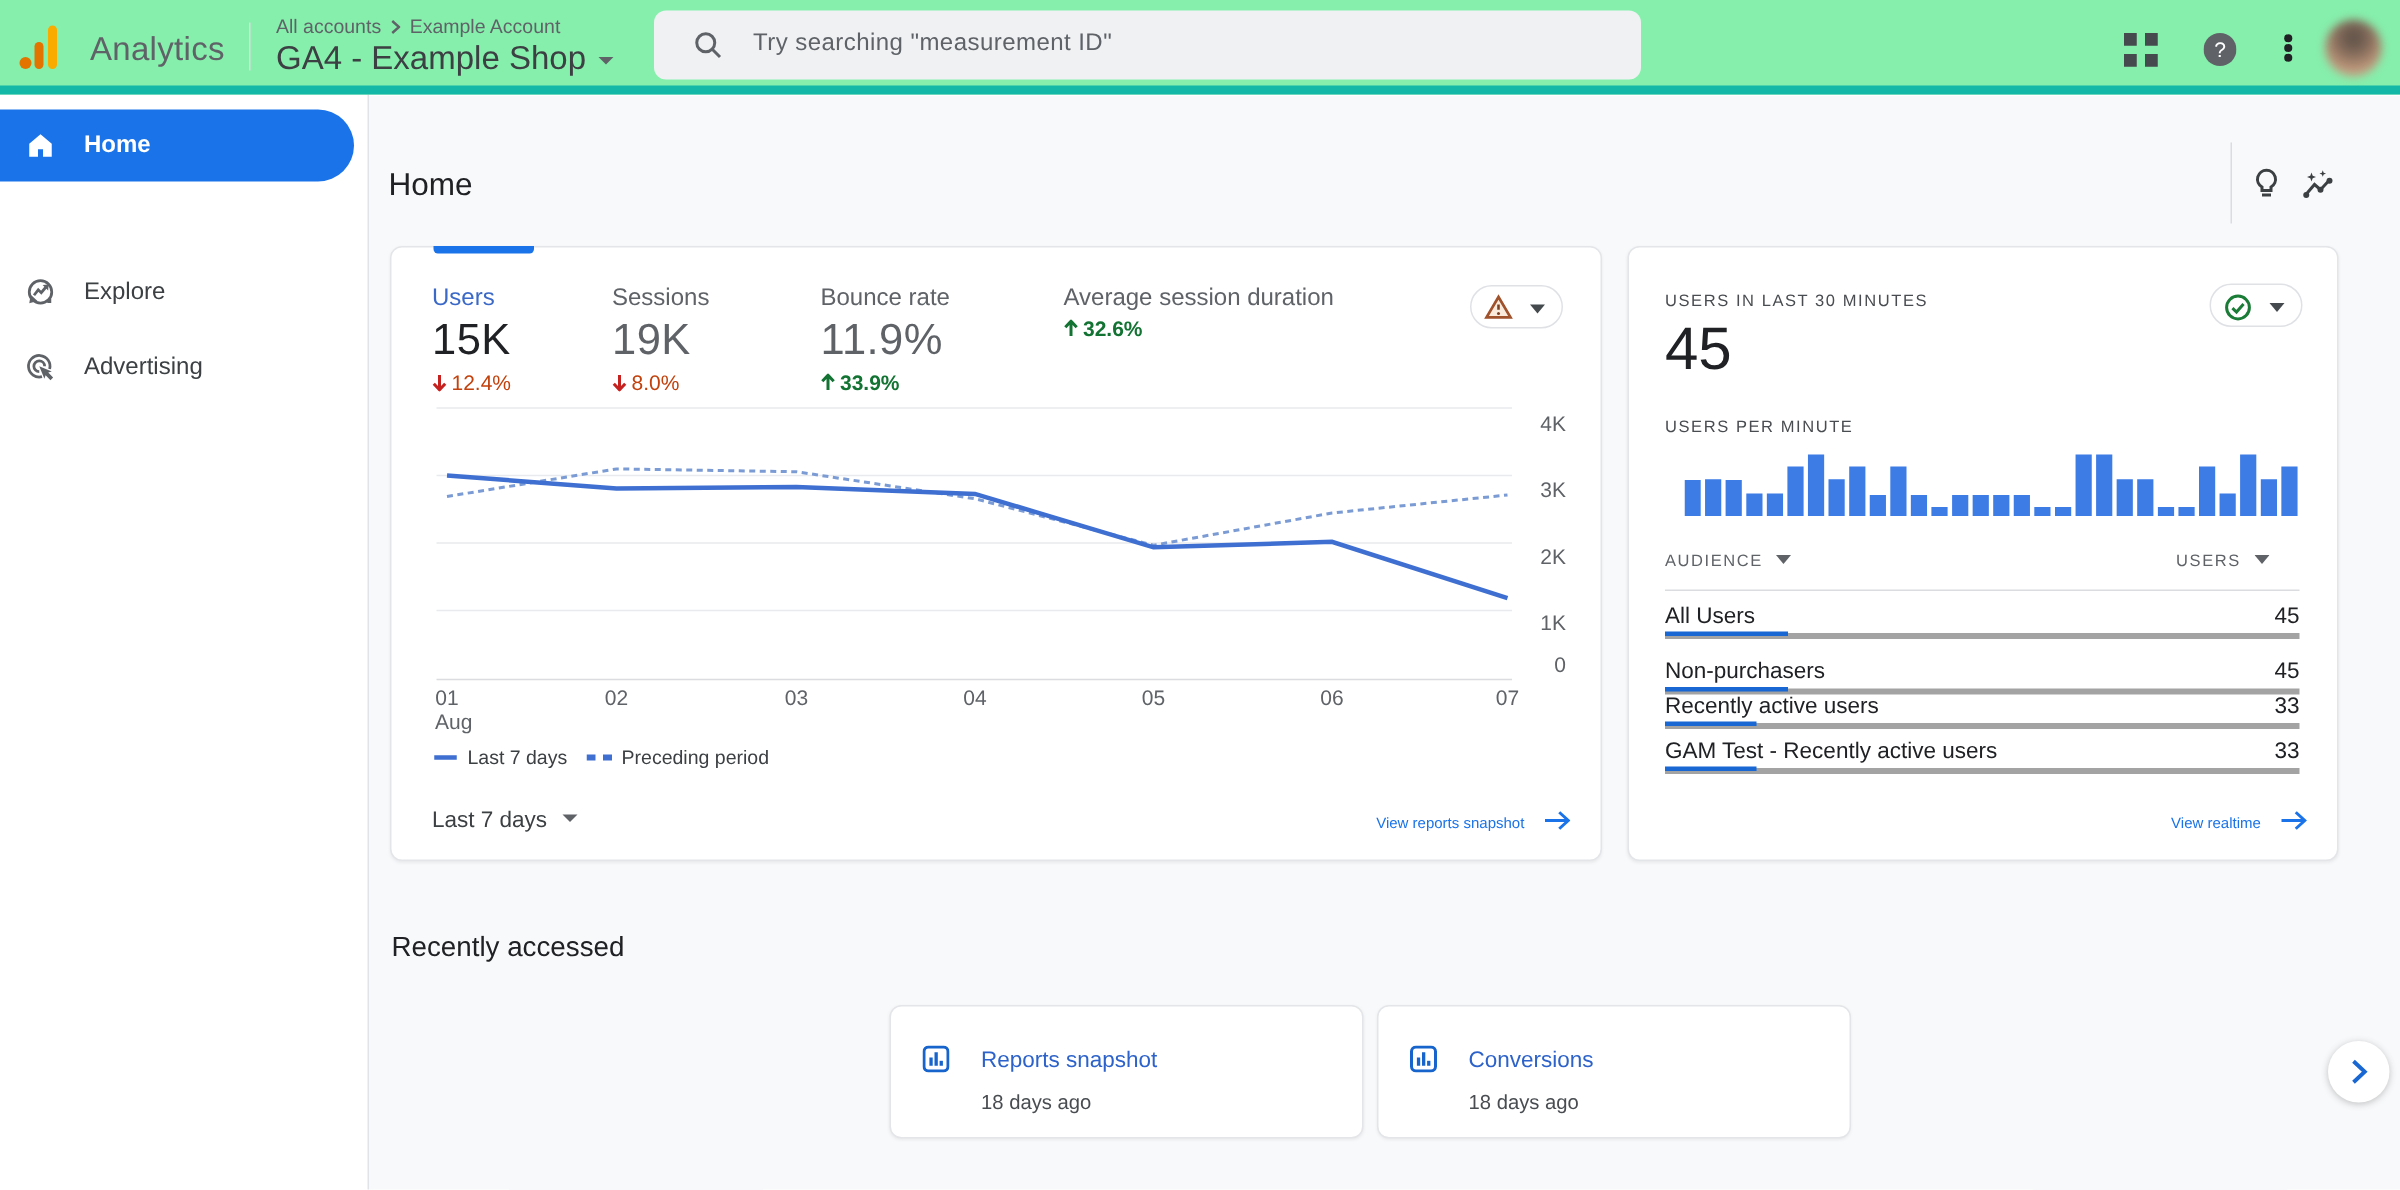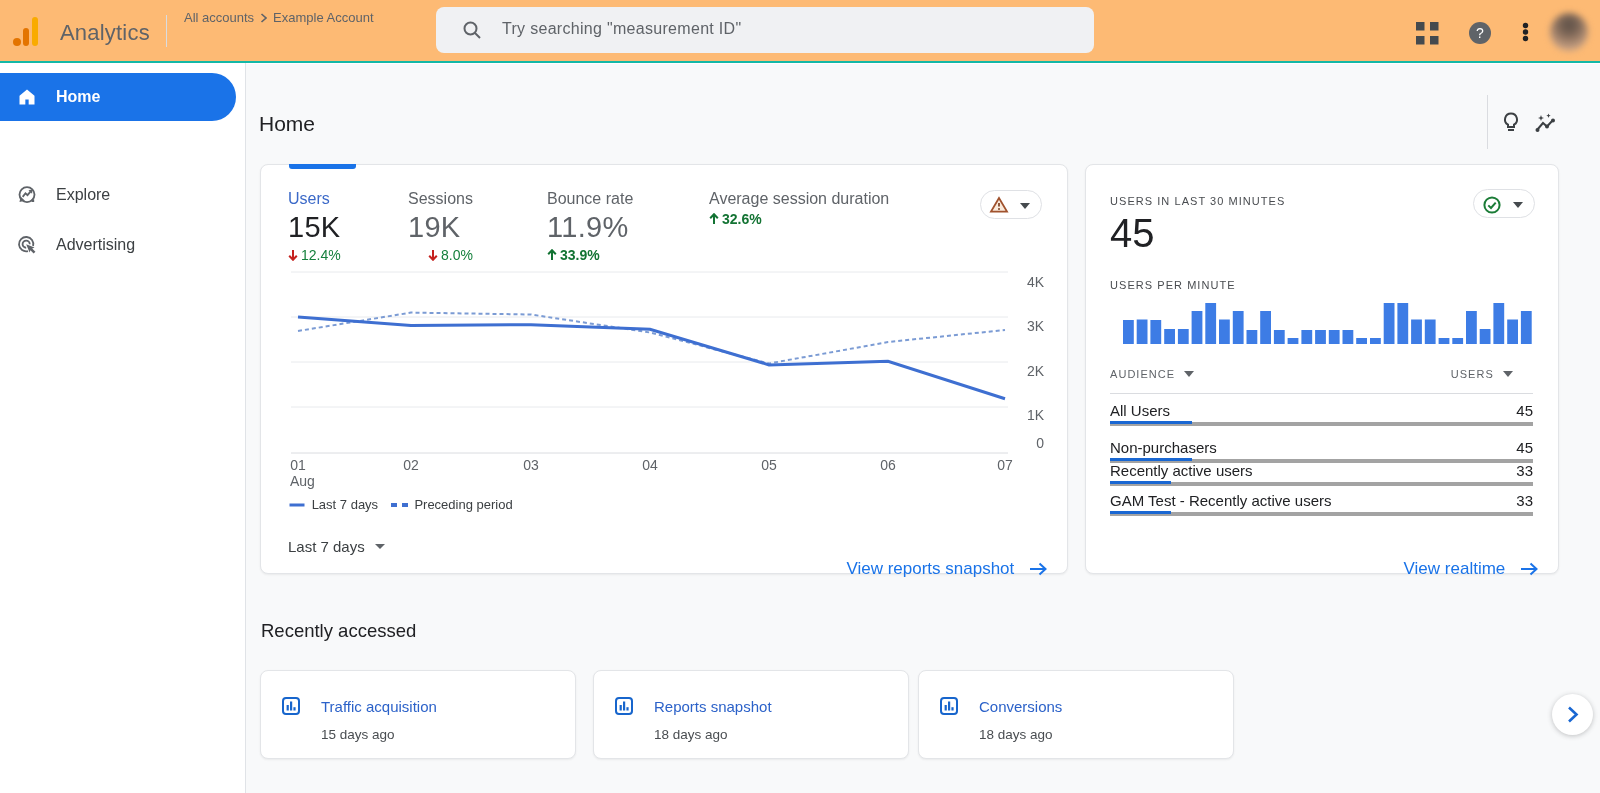--- a/index.html
+++ b/index.html
@@ -1,20 +1,20 @@
 <!DOCTYPE html>
 <html><head>
 <meta charset="utf-8">
 <style>
 * { margin:0; padding:0; box-sizing:border-box; }
 html,body { width:1600px; height:793px; overflow:hidden; font-family:"Liberation Sans", sans-serif; background:#fff; }
 .abs { position:absolute; }
 
 
-.header { position:absolute; left:0; top:0; width:1600px; height:63px; background:#fdba74; border-bottom:2px solid #14b8a6; z-index:5; }
+.header { position:absolute; left:0; top:0; width:1600px; height:63px; background:#86efac; border-bottom:6px solid #14b8a6; z-index:5; }
 .logo-dot { position:absolute; left:13px; top:38px; width:8px; height:8px; border-radius:50%; background:#e37400; }
 .logo-bar1 { position:absolute; left:23px; top:28px; width:6px; height:18px; border-radius:3px; background:#e37400; }
 .logo-bar2 { position:absolute; left:32px; top:17px; width:6px; height:29px; border-radius:3px; background:#f9ab00; }
 .logo-text { position:absolute; left:60px; top:20px; font-size:22px; color:#5f6368; letter-spacing:0.2px; }
 .hdr-div { position:absolute; left:166px; top:15px; width:1px; height:32px; background:#dadce0; }
 .crumb { position:absolute; left:184px; top:10px; font-size:13px; color:#5f6368; }
 .acct { position:absolute; left:184px; top:26px; font-size:22px; color:#3c4043; }
 .acct .caret { display:inline-block; margin-left:8px; vertical-align:3px; width:0; height:0; border-left:5px solid transparent; border-right:5px solid transparent; border-top:5px solid #5f6368; }
 .search { position:absolute; left:436px; top:7px; width:658px; height:46px; background:#f0f1f3; border-radius:8px; }
 .search-ph { position:absolute; left:66px; top:13px; font-size:16px; letter-spacing:0.3px; color:#5f6368; }
@@ -36,25 +36,25 @@
 .card2 { left:839px; top:100px; width:474px; height:410px; }
 
 
 .tabbar { position:absolute; left:28px; top:-1px; width:67px; height:5px; background:#1a73e8; border-radius:0 0 3px 3px; }
 .metric { position:absolute; top:24px; }
 .m-label { font-size:16px; line-height:19px; color:#5f6368; }
 .m-label.sel { color:#3b69c8; }
 .m-value { font-size:29px; line-height:34px; color:#5f6368; margin-top:2px; letter-spacing:0.3px;}
 .m-value.sel { color:#202124; }
 .m-delta { font-size:14px; margin-top:3px; }
-.red { color:#15803d;text-align:right; } .green { color:#137333;font-weight:bold; }
+.red { color:#c2410c; } .green { color:#137333;font-weight:bold; }
 .pillbtn { position:absolute; right:25px; top:25px; width:62px; height:29px; border:1px solid #dfe1e5; border-radius:15px; background:#fff; }
 .legend { position:absolute; left:28px; top:332px; font-size:13px; color:#3c4043; }
 .ddl { position:absolute; left:27px; top:373px; font-size:15px; color:#3c4043; }
-.viewlink { position:absolute; right:20px; font-size:17px; color:#1a73e8;margin-top:20px; }
+.viewlink { position:absolute; right:20px; font-size:10px; color:#1a73e8; }
 .card1 .viewlink { top:374px; }
 
 
 .rt-cap { font-size:11px; letter-spacing:1.05px; color:#494c50; }
 .rt-num { position:absolute; left:24px; top:45px; font-size:40px; line-height:46px; color:#202124; }
 .rt-pillbtn { position:absolute; right:23px; top:24px; width:62px; height:29px; border:1px solid #dfe1e5; border-radius:15px; background:#fff; }
 .rt-row { position:absolute; left:24px; right:25px; height:30px; border-bottom:4px solid #a3a3a3; font-size:15px; color:#202124; }
 .rt-row .nm { position:absolute; left:0; top:6px; }
 .rt-row .vl { position:absolute; right:0; top:6px; }
 .blue-underline { position:absolute; left:0; bottom:-2px; height:3px; background:#1967d2; }
@@ -73,20 +73,21 @@
 
 <div class="header">
   <div class="logo-dot"></div>
     <div class="logo-bar1"></div>
     <div class="logo-bar2"></div>
   <div class="logo-text">Analytics</div>
   <div class="hdr-div"></div>
   <div class="crumb">All accounts<svg style="margin:0 6px;vertical-align:-1px" width="7" height="10" viewBox="0 0 7 10">
         <path d="M1.5 1 L6 5 L1.5 9" fill="none" stroke="#5f6368" stroke-width="1.6"></path>
       </svg>Example Account</div>
+  <div class="acct">GA4 - Example Shop<span class="caret"></span></div>
   <div class="search">
     <svg class="abs" style="left:24px;top:11px" width="24" height="24" viewBox="0 0 24 24">
         <path fill="none" stroke="#5f6368" stroke-width="2" d="M10.5 4.5a6 6 0 1 1 0 12 6 6 0 0 1 0-12z"></path>
         <line x1="15" y1="15" x2="20" y2="20" stroke="#5f6368" stroke-width="2"></line>
       </svg>
     <div class="search-ph">Try searching "measurement ID"</div>
   </div>
 
   <svg class="abs" style="left:1415px;top:21px" width="24" height="24" viewBox="0 0 24 24">
     <rect x="1" y="1" width="8.5" height="8.5" fill="#454a4e"></rect>
@@ -307,30 +308,20 @@
         <span class="blue-underline" style="width:61px"></span>
       </div>
     <div class="viewlink" style="top:374px;right:20px">View realtime
       <svg style="vertical-align:-3px;margin-left:10px" width="18" height="16" viewBox="0 0 18 16">
           <path fill="none" stroke="#1a73e8" stroke-width="2" d="M1 8h15M10.5 2.5 16.5 8l-6 5.5"></path>
         </svg>
     </div>
   </div>
 
   <div class="recent-title">Recently accessed</div>
-  <div class="rcard" style="left:14px">
-    <svg class="rc-ico" viewBox="0 0 18 18">
-        <rect x="1" y="1" width="16" height="16" rx="3" fill="none" stroke="#1765cc" stroke-width="2"></rect>
-        <rect x="4.6" y="8" width="2.2" height="5.5" fill="#1765cc"></rect>
-        <rect x="8" y="4.5" width="2.2" height="9" fill="#1765cc"></rect>
-        <rect x="11.4" y="10.2" width="2.2" height="3.3" fill="#1765cc"></rect>
-      </svg>
-    <div class="rc-title">Traffic acquisition</div>
-    <div class="rc-date">15 days ago</div>
-  </div>
   <div class="rcard" style="left:347px">
     <svg class="rc-ico" viewBox="0 0 18 18">
         <rect x="1" y="1" width="16" height="16" rx="3" fill="none" stroke="#1765cc" stroke-width="2"></rect>
         <rect x="4.6" y="8" width="2.2" height="5.5" fill="#1765cc"></rect>
         <rect x="8" y="4.5" width="2.2" height="9" fill="#1765cc"></rect>
         <rect x="11.4" y="10.2" width="2.2" height="3.3" fill="#1765cc"></rect>
       </svg>
     <div class="rc-title">Reports snapshot</div>
     <div class="rc-date">18 days ago</div>
   </div>

